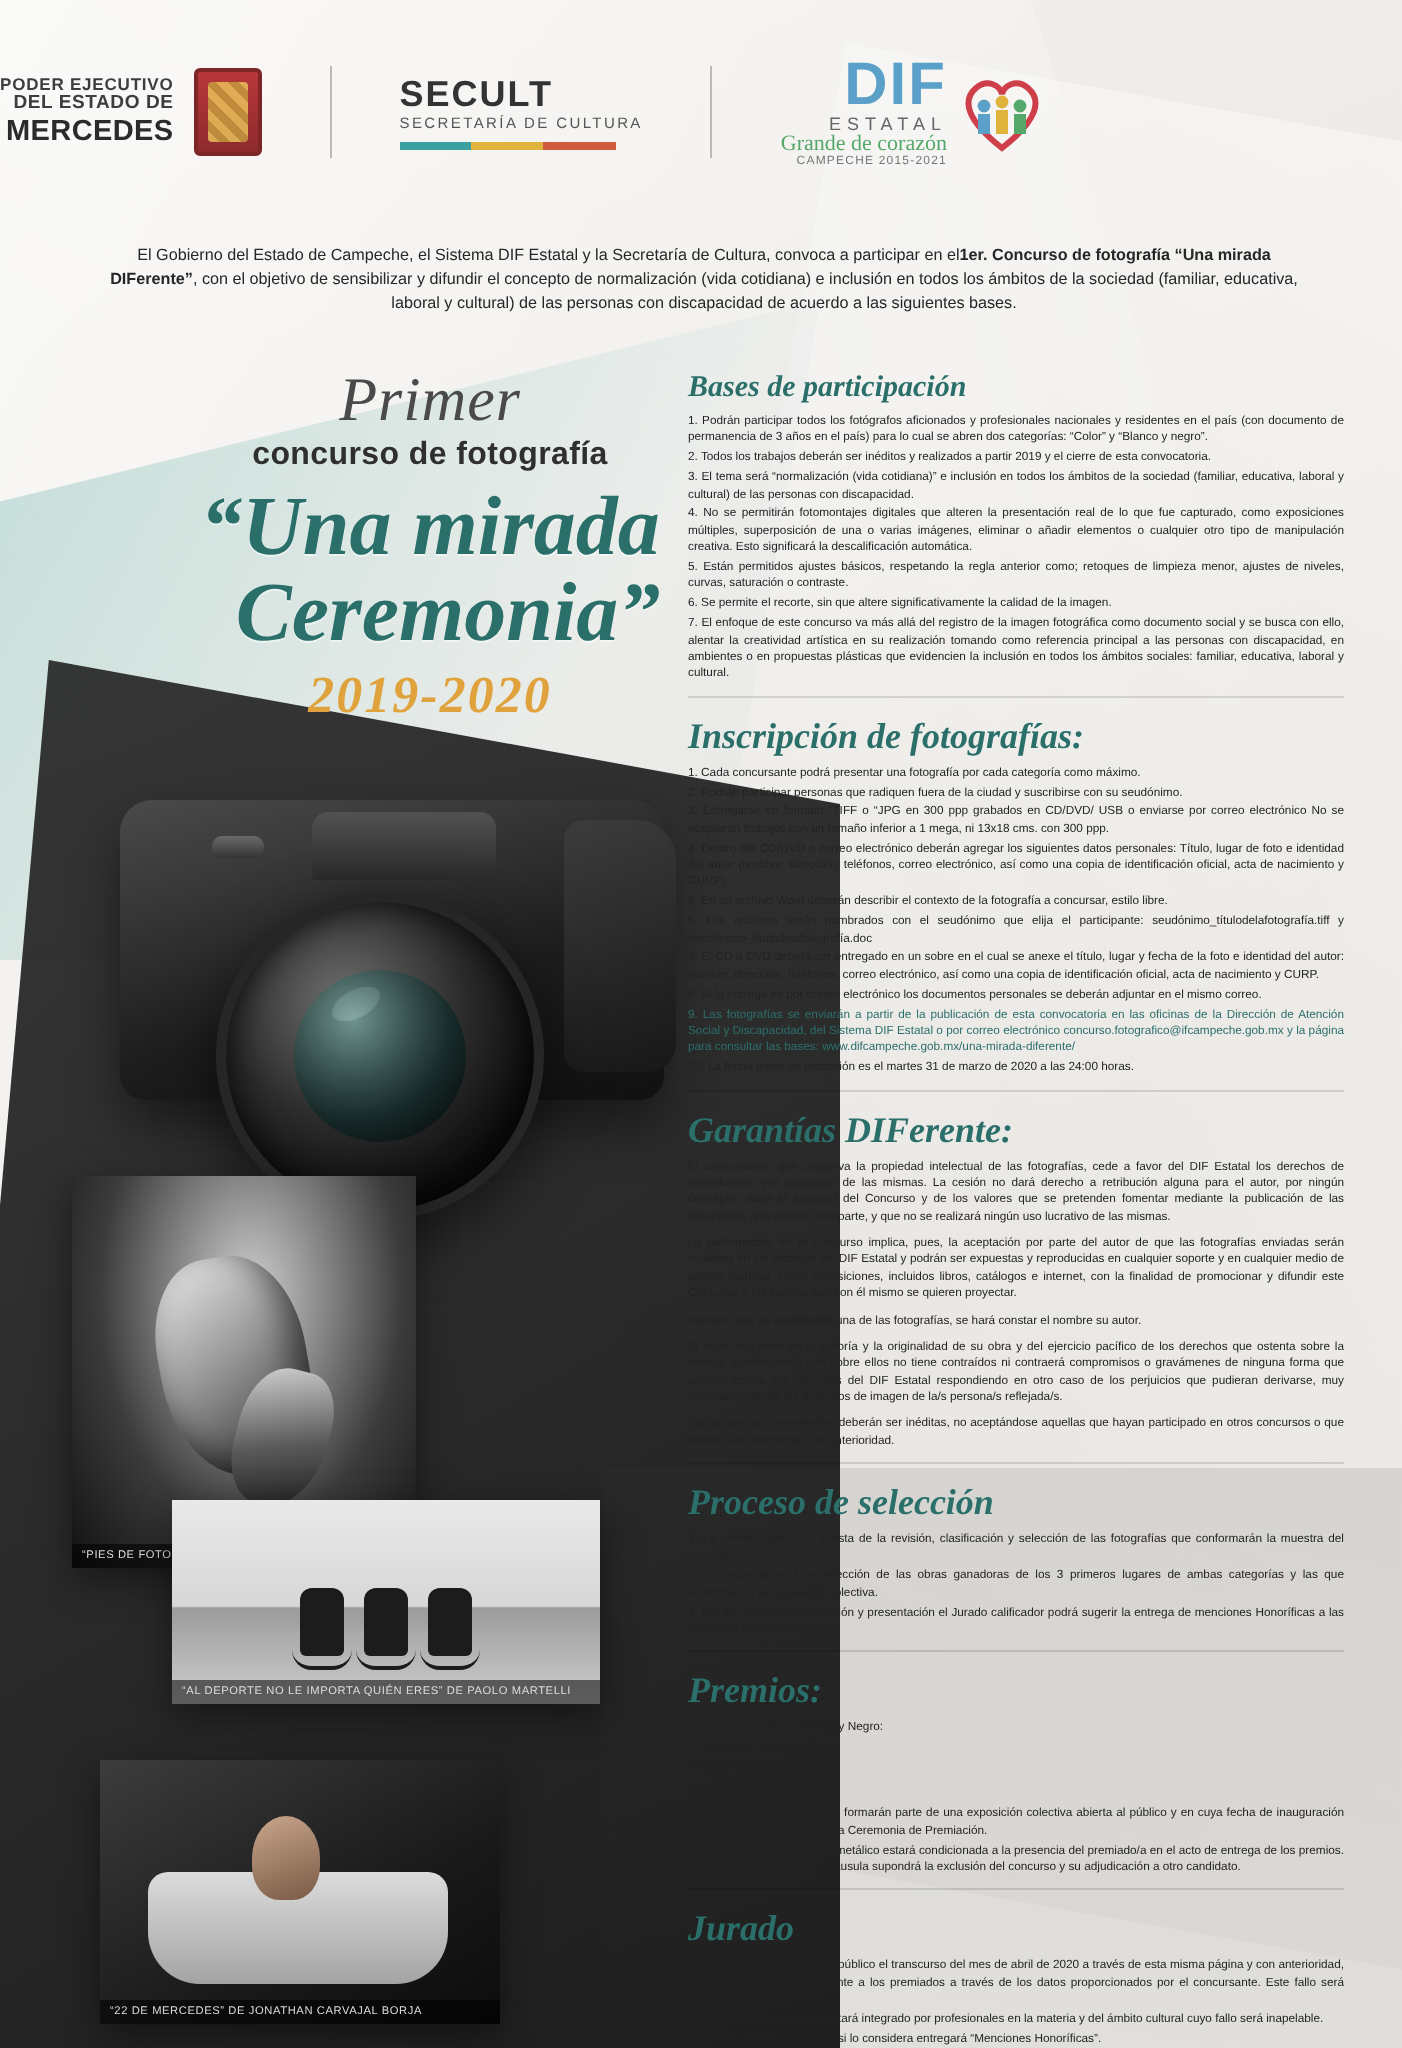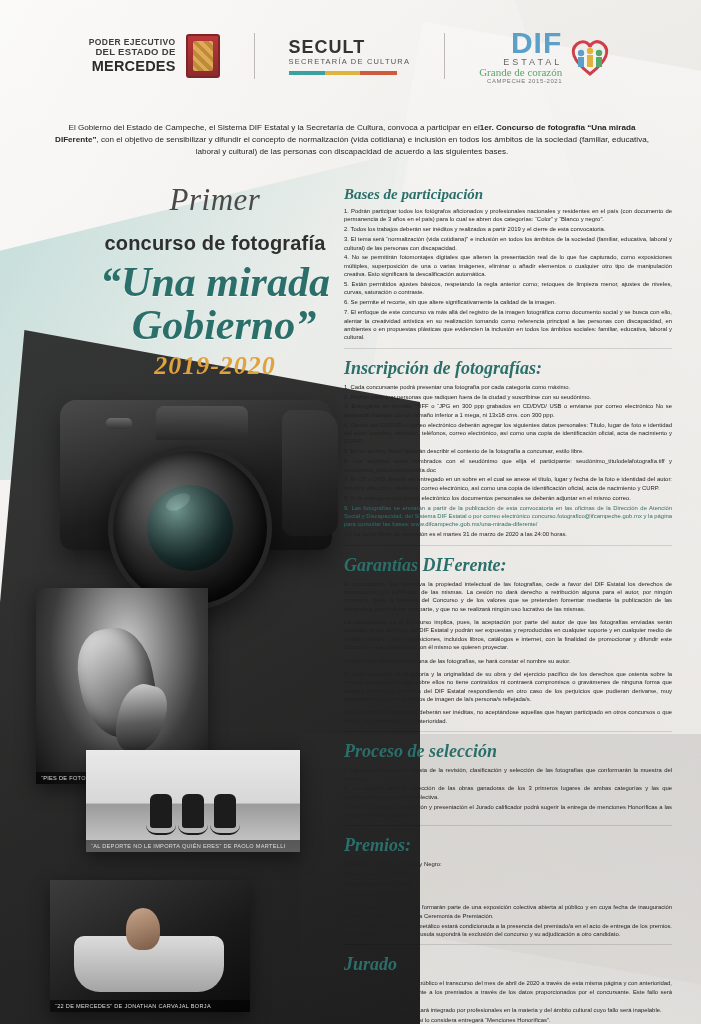--- a/index.html
+++ b/index.html
@@ -45,21 +45,21 @@
   }
   .dark-right {
     position:absolute; right:-30px; bottom:-40px; width:430px; height:330px;
     background: linear-gradient(200deg, rgba(60,60,60,.12), rgba(30,30,30,.05));
     pointer-events:none;
   }
 
   
   .header {
     position:absolute; left:0; top:0; width:100%; height:112px;
-    display:flex; align-items:center; justify-content:center; gap:34px;
+    display:flex; align-items:center; justify-content:flex-start; gap:34px;
     z-index: 6;
   }
   .logo-block { display:flex; align-items:center; gap:10px; }
 
   .campeche-text { text-align:right; line-height:1.12; }
   .campeche-text .l1 { font-size:8.5px; font-weight:bold; letter-spacing:.4px; color:#3d3d3d; }
   .campeche-text .l2 { font-size:9.5px; font-weight:bold; letter-spacing:.3px; color:#3d3d3d; }
   .campeche-text .l3 { font-size:14.5px; font-weight:bold; letter-spacing:.2px; color:#2b2b2b; }
 
   .shield {
@@ -100,21 +100,21 @@
 
   
   .title-block {
     position:absolute; left:60px; top:182px; width:310px; z-index:7; text-align:center;
   }
   .t-primer {
     font-family:"Liberation Serif", serif; font-style:italic;
     font-size:31px; color:#4a4a4a; letter-spacing:.5px;
   }
   .t-concurso {
-    font-size:20px; font-weight:bold; color:#2f2f2f; letter-spacing:.2px; margin-top:14px;
+    font-size:16px; font-weight:bold; color:#2f2f2f; letter-spacing:.2px; margin-top:1px;
   }
   .t-main {
     font-family:"Liberation Serif", serif; font-style:italic; font-weight:bold;
     font-size:42px; line-height:1.02; color:#2b6f6a; margin-top:6px;
     text-shadow:0 1px 0 rgba(255,255,255,.5);
   }
   .t-main .ln2 { display:block; margin-left:18px; }
   .t-years {
     font-family:"Liberation Serif", serif; font-style:italic; font-weight:bold;
     font-size:26px; color:#e0a23c; margin-top:4px; letter-spacing:1px;
@@ -291,21 +291,21 @@
 
   <div class="intro">
     <span>El Gobierno del Estado de Campeche, el Sistema DIF Estatal y la Secretaría de Cultura, convoca a participar en el</span><b>1er. Concurso de fotografía “Una mirada DIFerente”</b><span>, con el objetivo de sensibilizar y difundir el concepto de normalización  (vida cotidiana) e inclusión en todos los ámbitos de la sociedad (familiar, educativa, laboral y cultural) de las personas con discapacidad de acuerdo a las siguientes bases.</span>
   </div>
 
   <div class="title-block">
     <div class="t-primer">Primer</div>
     <div class="t-concurso">concurso de fotografía</div>
     <div class="t-main">
       <span>“Una mirada</span>
-      <span class="ln2">Gobierno”</span>
+      <span class="ln2">Ceremonia”</span>
     </div>
     <div class="t-years">2019-2020</div>
   </div>
 
   <div class="camera">
     <div class="cam-body">
       <div class="cam-prism"></div>
       <div class="cam-btn"></div>
     </div>
     <div class="cam-grip"></div>

